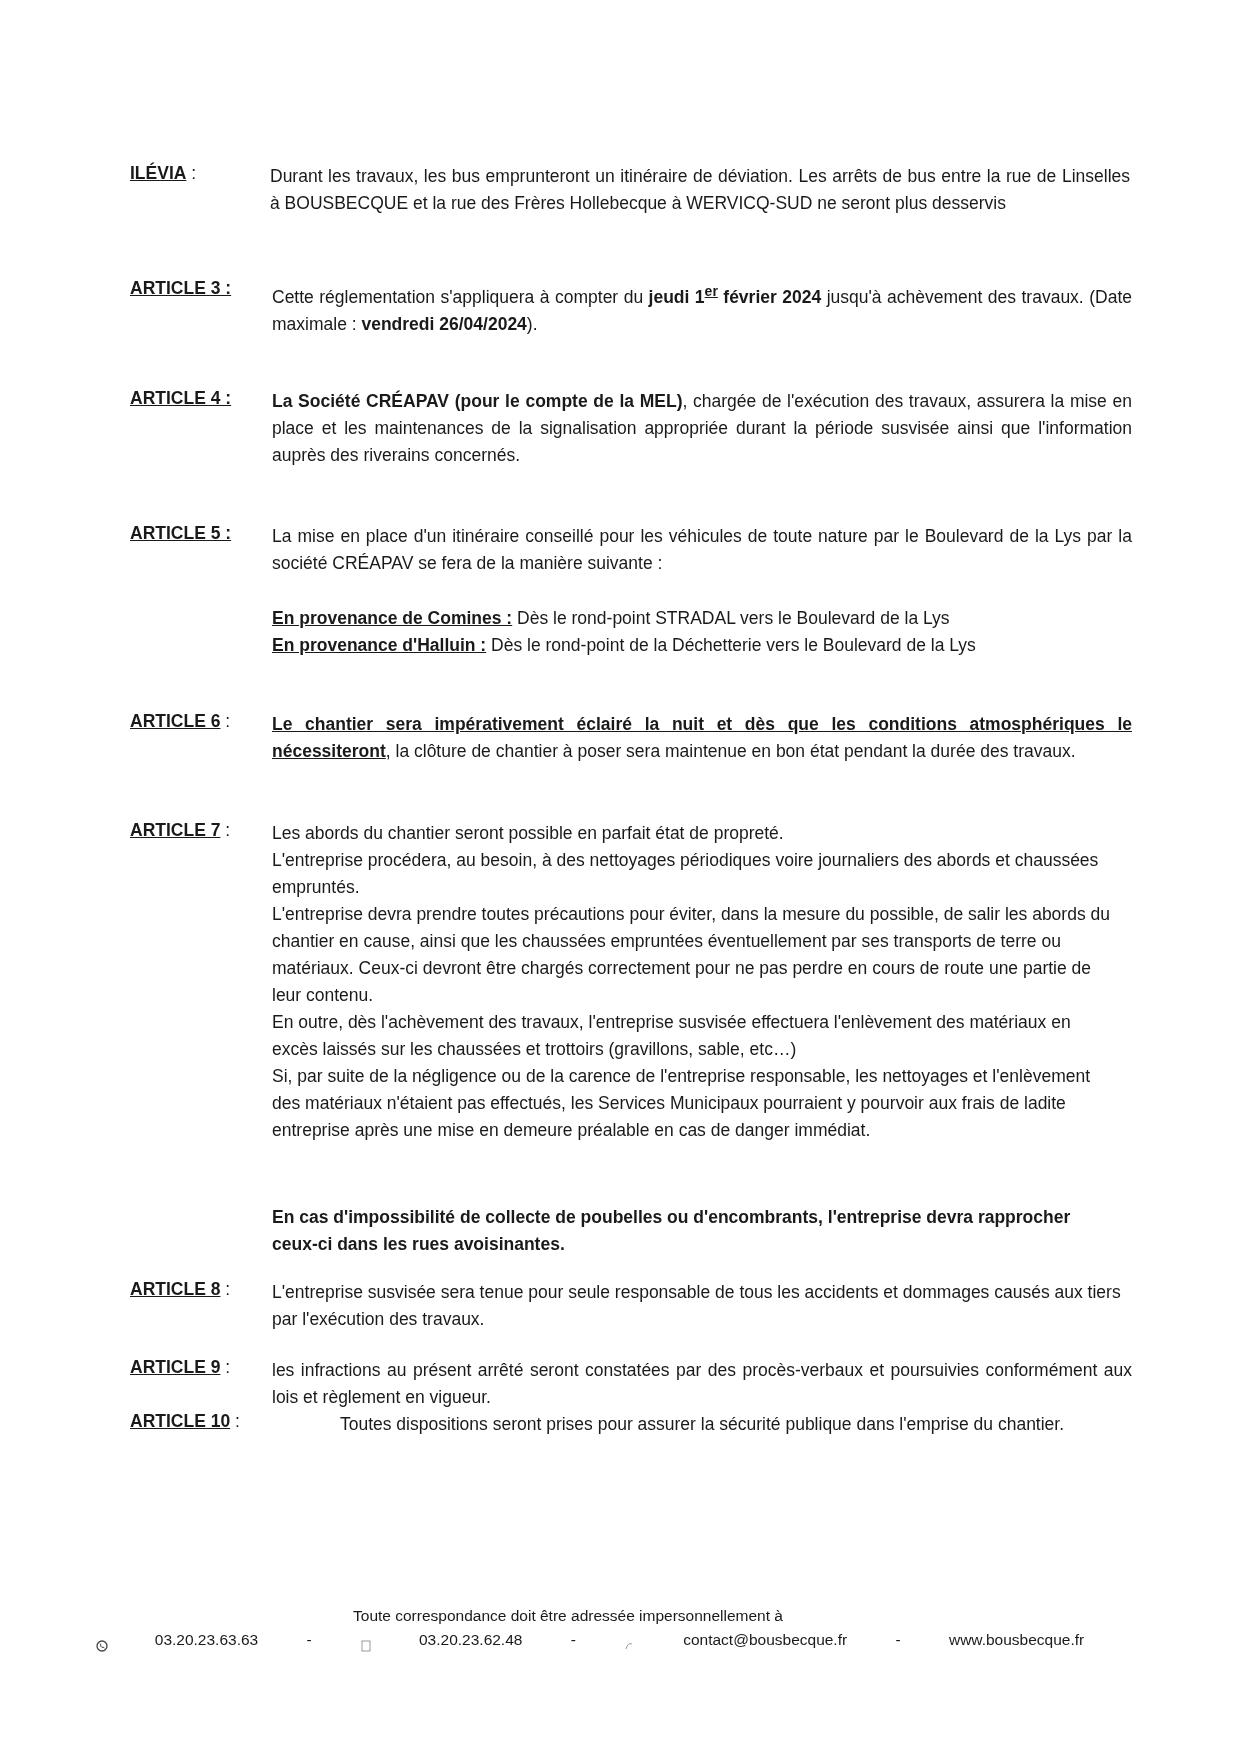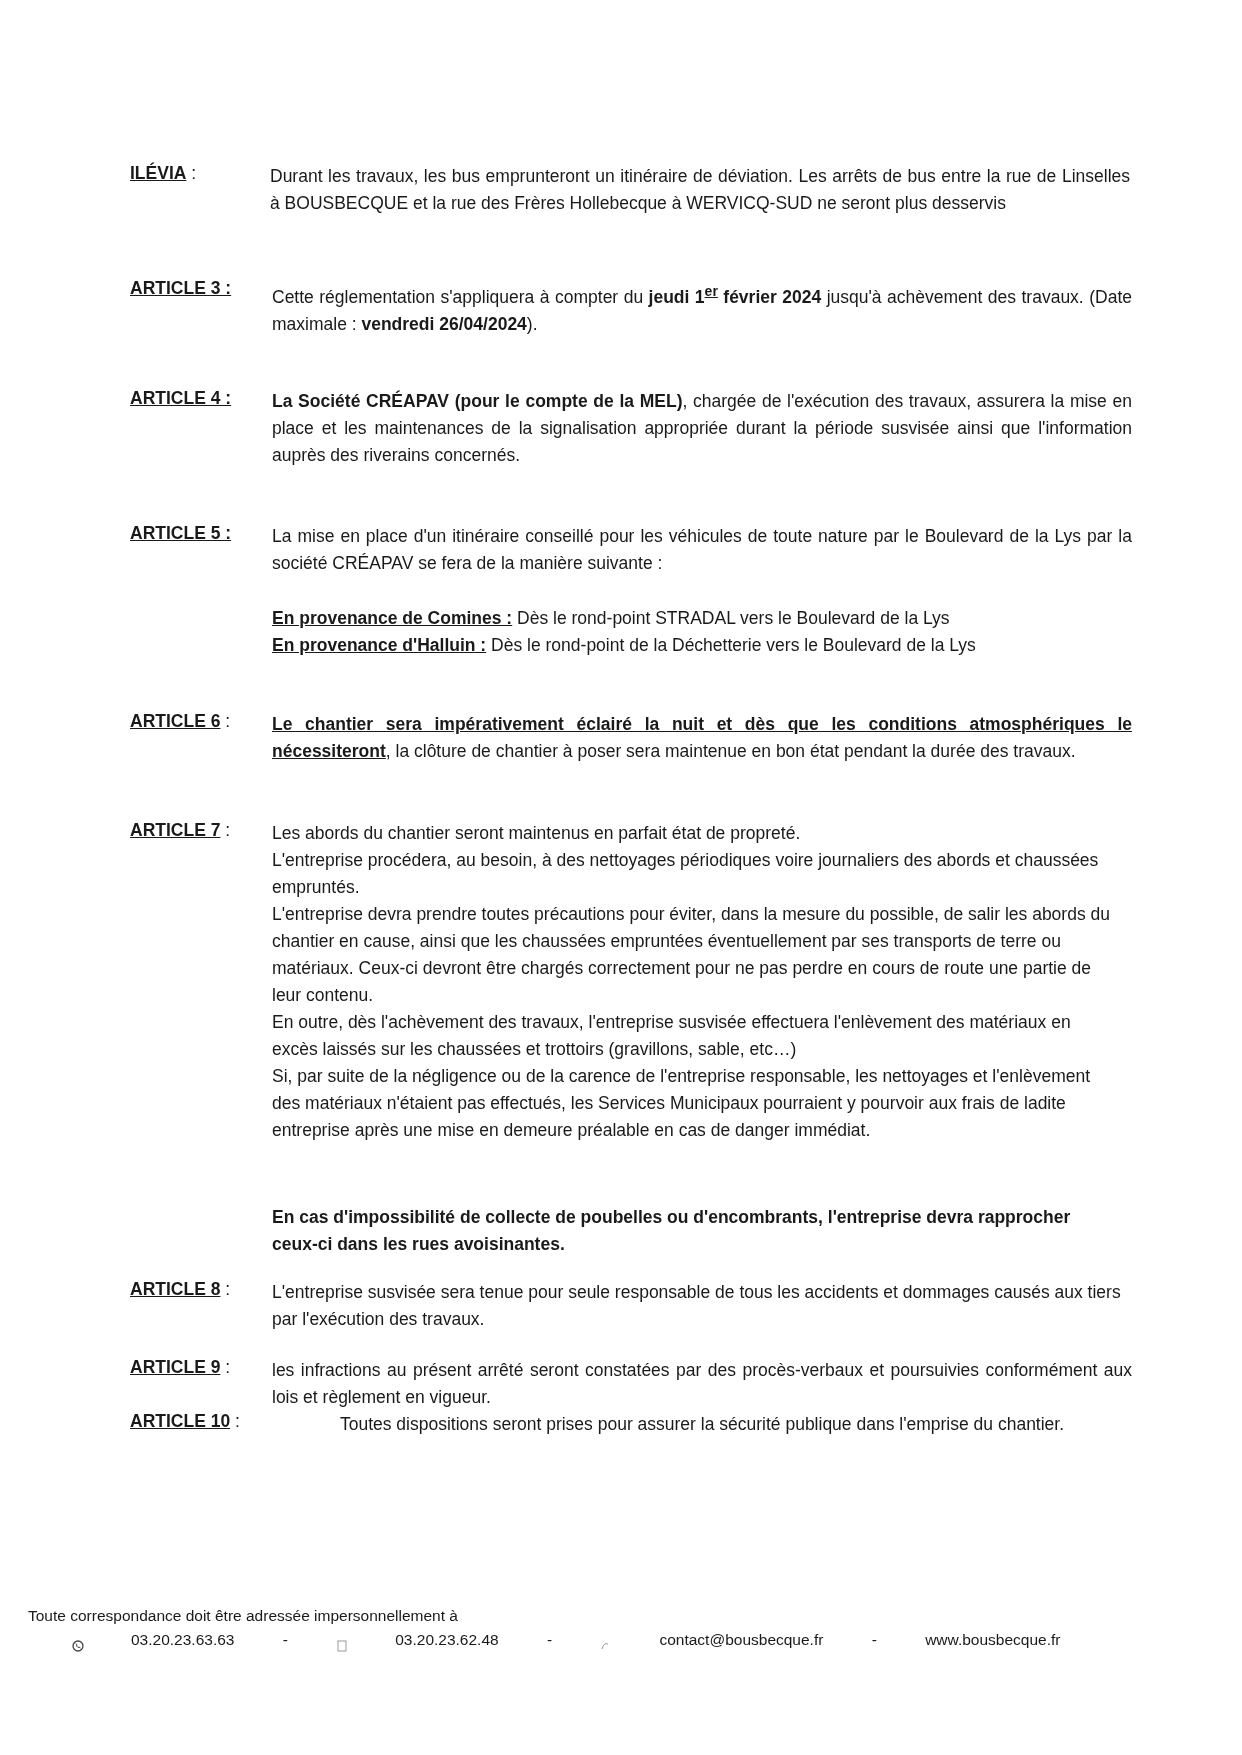--- a/index.html
+++ b/index.html
@@ -7,21 +7,21 @@
          font-family:"Liberation Sans", sans-serif; color:#1a1a1a; font-size:17.5px; }
   .row { position:absolute; left:130px; width:1000px; }
   .label { position:absolute; left:0; top:0; font-weight:bold; white-space:nowrap; }
   .label .u { text-decoration:underline; }
   .label .colon { font-weight:normal; }
   .body { position:absolute; left:142px; width:860px; line-height:27px; }
   .bold { font-weight:bold;margin-top:6px; }
   .ul { text-decoration:underline; }
   .line { display:block; white-space:nowrap; }
   .just { text-align:justify; }
-  .footer { position:absolute; left:0; width:1136px; font-size:15.5px; line-height:24px; top:1604px;padding-left:28px; }
+  .footer { position:absolute; left:0; width:1136px; text-align:center; font-size:15.5px; line-height:24px; top:1604px; }
   .footer span { white-space:nowrap;margin-left:44px; }
   .ico { display:inline-block; width:12px; height:12px; vertical-align:middle; margin:0 3px; }
   sup { font-size:14px;text-decoration:underline; }
 </style>
 </head>
 <body>
 
 <div class="row" style="top:163px;">
   <div class="label"><span class="u">ILÉVIA</span><span class="colon"> :</span></div>
   <div class="body just" style="left:140px;width:860px;">Durant les travaux, les bus emprunteront un itinéraire de déviation. Les arrêts de bus entre la rue de Linselles à BOUSBECQUE et la rue des Frères Hollebecque à WERVICQ-SUD ne seront plus desservis</div>
@@ -53,21 +53,21 @@
 <div class="row" style="top:711px;">
   <div class="label"><span class="u">ARTICLE 6</span><span class="colon"> :</span></div>
   <div class="body just">
     <span class="bold ul">Le chantier sera impérativement éclairé la nuit et dès que les conditions atmosphériques le nécessiteront</span><span>, la clôture de chantier à poser sera maintenue en bon état pendant la durée des travaux.</span>
   </div>
 </div>
 
 <div class="row" style="top:820px;">
   <div class="label"><span class="u">ARTICLE 7</span><span class="colon"> :</span></div>
   <div class="body" style="width:840px;">
-    <div>Les abords du chantier seront maintenus en parfait état de propreté.</div>
+    <div>Les abords du chantier seront possible en parfait état de propreté.</div>
     <div>L'entreprise procédera, au besoin, à des nettoyages périodiques voire journaliers des abords et chaussées empruntés.</div>
     <div>L'entreprise devra prendre toutes précautions pour éviter, dans la mesure du possible, de salir les abords du chantier en cause, ainsi que les chaussées empruntées éventuellement par ses transports de terre ou matériaux. Ceux-ci devront être chargés correctement pour ne pas perdre en cours de route une partie de leur contenu.</div>
     <div>En outre, dès l'achèvement des travaux, l'entreprise susvisée effectuera l'enlèvement des matériaux en excès laissés sur les chaussées et trottoirs (gravillons, sable, etc…)</div>
     <div>Si, par suite de la négligence ou de la carence de l'entreprise responsable, les nettoyages et l'enlèvement des matériaux n'étaient pas effectués, les Services Municipaux pourraient y pourvoir aux frais de ladite entreprise après une mise en demeure préalable en cas de danger immédiat.</div>
   </div>
   <div class="body bold" style="top:378px;width:800px;">En cas d'impossibilité de collecte de poubelles ou d'encombrants, l'entreprise devra rapprocher ceux-ci dans les rues avoisinantes.</div>
 </div>
 
 <div class="row" style="top:1279px;">
   <div class="label"><span class="u">ARTICLE 8</span><span class="colon"> :</span></div>

